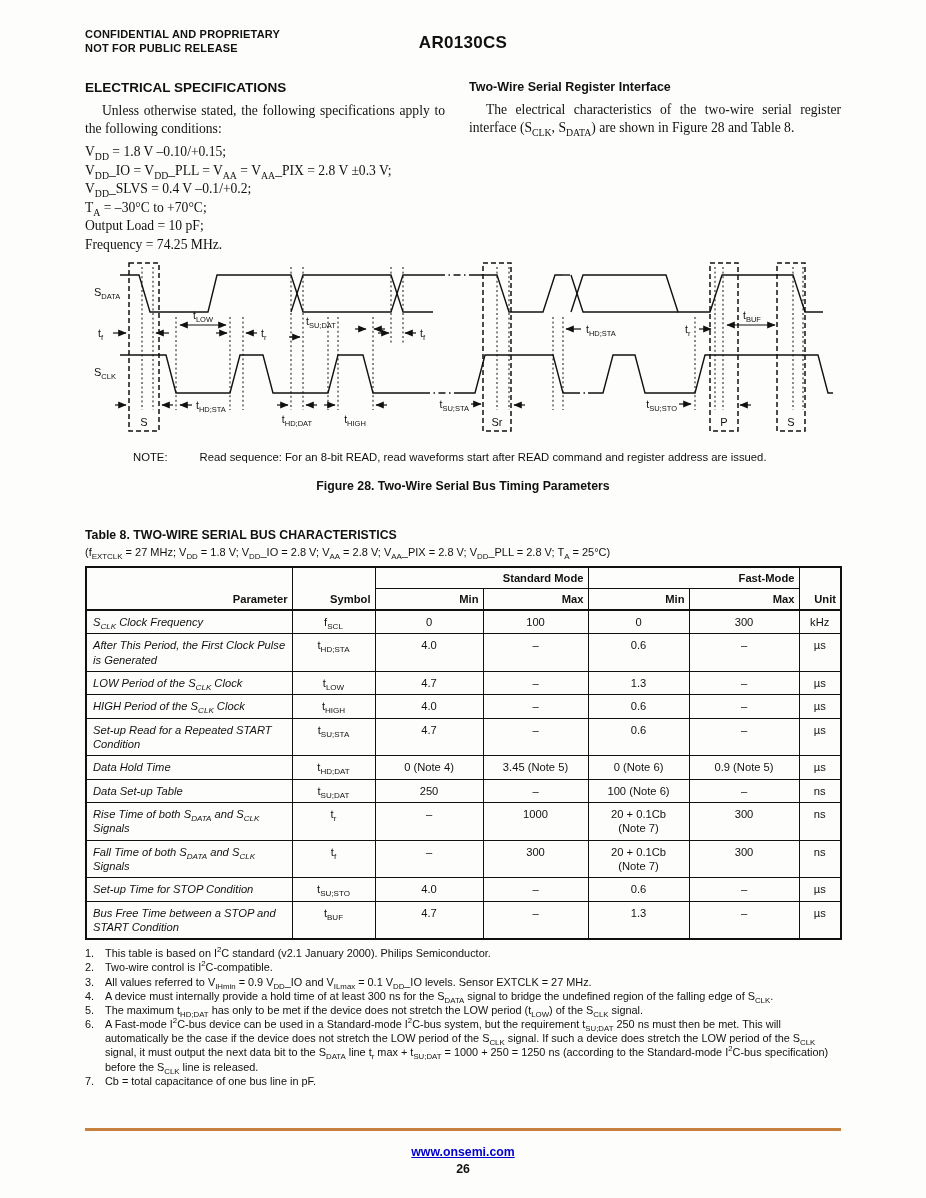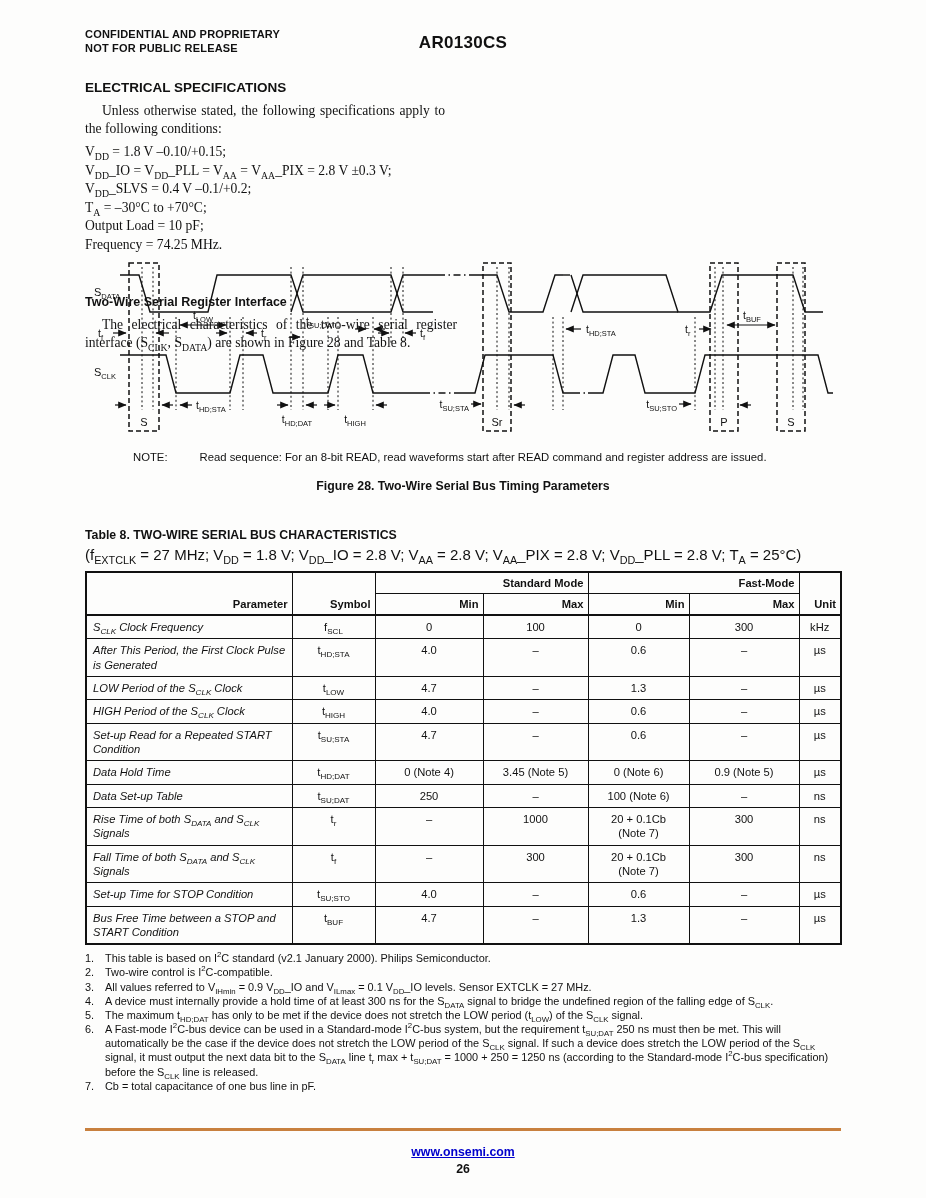--- a/index.html
+++ b/index.html
@@ -7,41 +7,41 @@
         font-family:"Liberation Sans",sans-serif;overflow:hidden;margin:0 auto;}
   .content{position:absolute;left:85px;top:0;width:756px;}
 
   
   .hdr{position:relative;padding-top:27px;height:48px;}
   .hdr-conf{font-size:11px;font-weight:bold;line-height:1.3;letter-spacing:.2px;}
   .hdr-part{position:absolute;left:378px;top:33px;transform:translateX(-50%);
             font-size:17px;font-weight:bold;letter-spacing:.3px;}
 
   
-  .cols{position:absolute;top:80px;left:0;width:756px;display:flex;gap:40px;flex-direction:column;}
+  .cols{position:absolute;top:80px;left:0;width:756px;display:flex;gap:24px;}
   .col-l{width:360px;}
   .col-r{width:372px;}
   .sec-h1{font-size:13.5px;font-weight:bold;margin:0 0 7px 0;}
   .sec-h2{font-size:12.5px;font-weight:bold;margin:0 0 7px 0;}
   .serif{font-family:"Liberation Serif",serif;font-size:13.6px;line-height:1.36;}
   .intro{text-align:justify;text-indent:17px;margin:0 0 4px 0;}
   .cond{white-space:nowrap;line-height:1.37;}
   sub{font-size:72%;line-height:0;}
   sup{font-size:72%;line-height:0;}
 
   
   .figure{position:absolute;top:255px;left:0;width:756px;}
   .diagram{display:block;margin-left:8px;}
   .noteline{display:flex;gap:32px;font-size:11.3px;margin:8px 0 0 48px;}
   .figcap{font-size:12.3px;font-weight:bold;text-align:center;margin-top:16px;}
 
   
   .tableblock{position:absolute;top:528px;left:0;width:756px;}
   .tbl-title{font-size:12.3px;font-weight:bold;}
-  .tbl-cond{font-size:15px;margin-top:4px;}
+  .tbl-cond{font-size:11px;margin-top:4px;}
   table.chars{border-collapse:collapse;table-layout:fixed;width:755px;margin-top:8px;
               font-size:11.2px;border:2px solid #111;}
   table.chars th,table.chars td{border:1px solid #111;padding:4px 4px;}
   table.chars thead th{font-weight:bold;text-align:right;}
   table.chars thead tr.hrow2 th{border-bottom:2px solid #111;}
   th.vspan{vertical-align:bottom;padding-bottom:6px;border-bottom:2px solid #111 !important;}
   table.chars td{text-align:center;vertical-align:top;line-height:1.28;}
   table.chars td.pcell{text-align:left;padding-left:6px;font-style:italic;}
 
   

